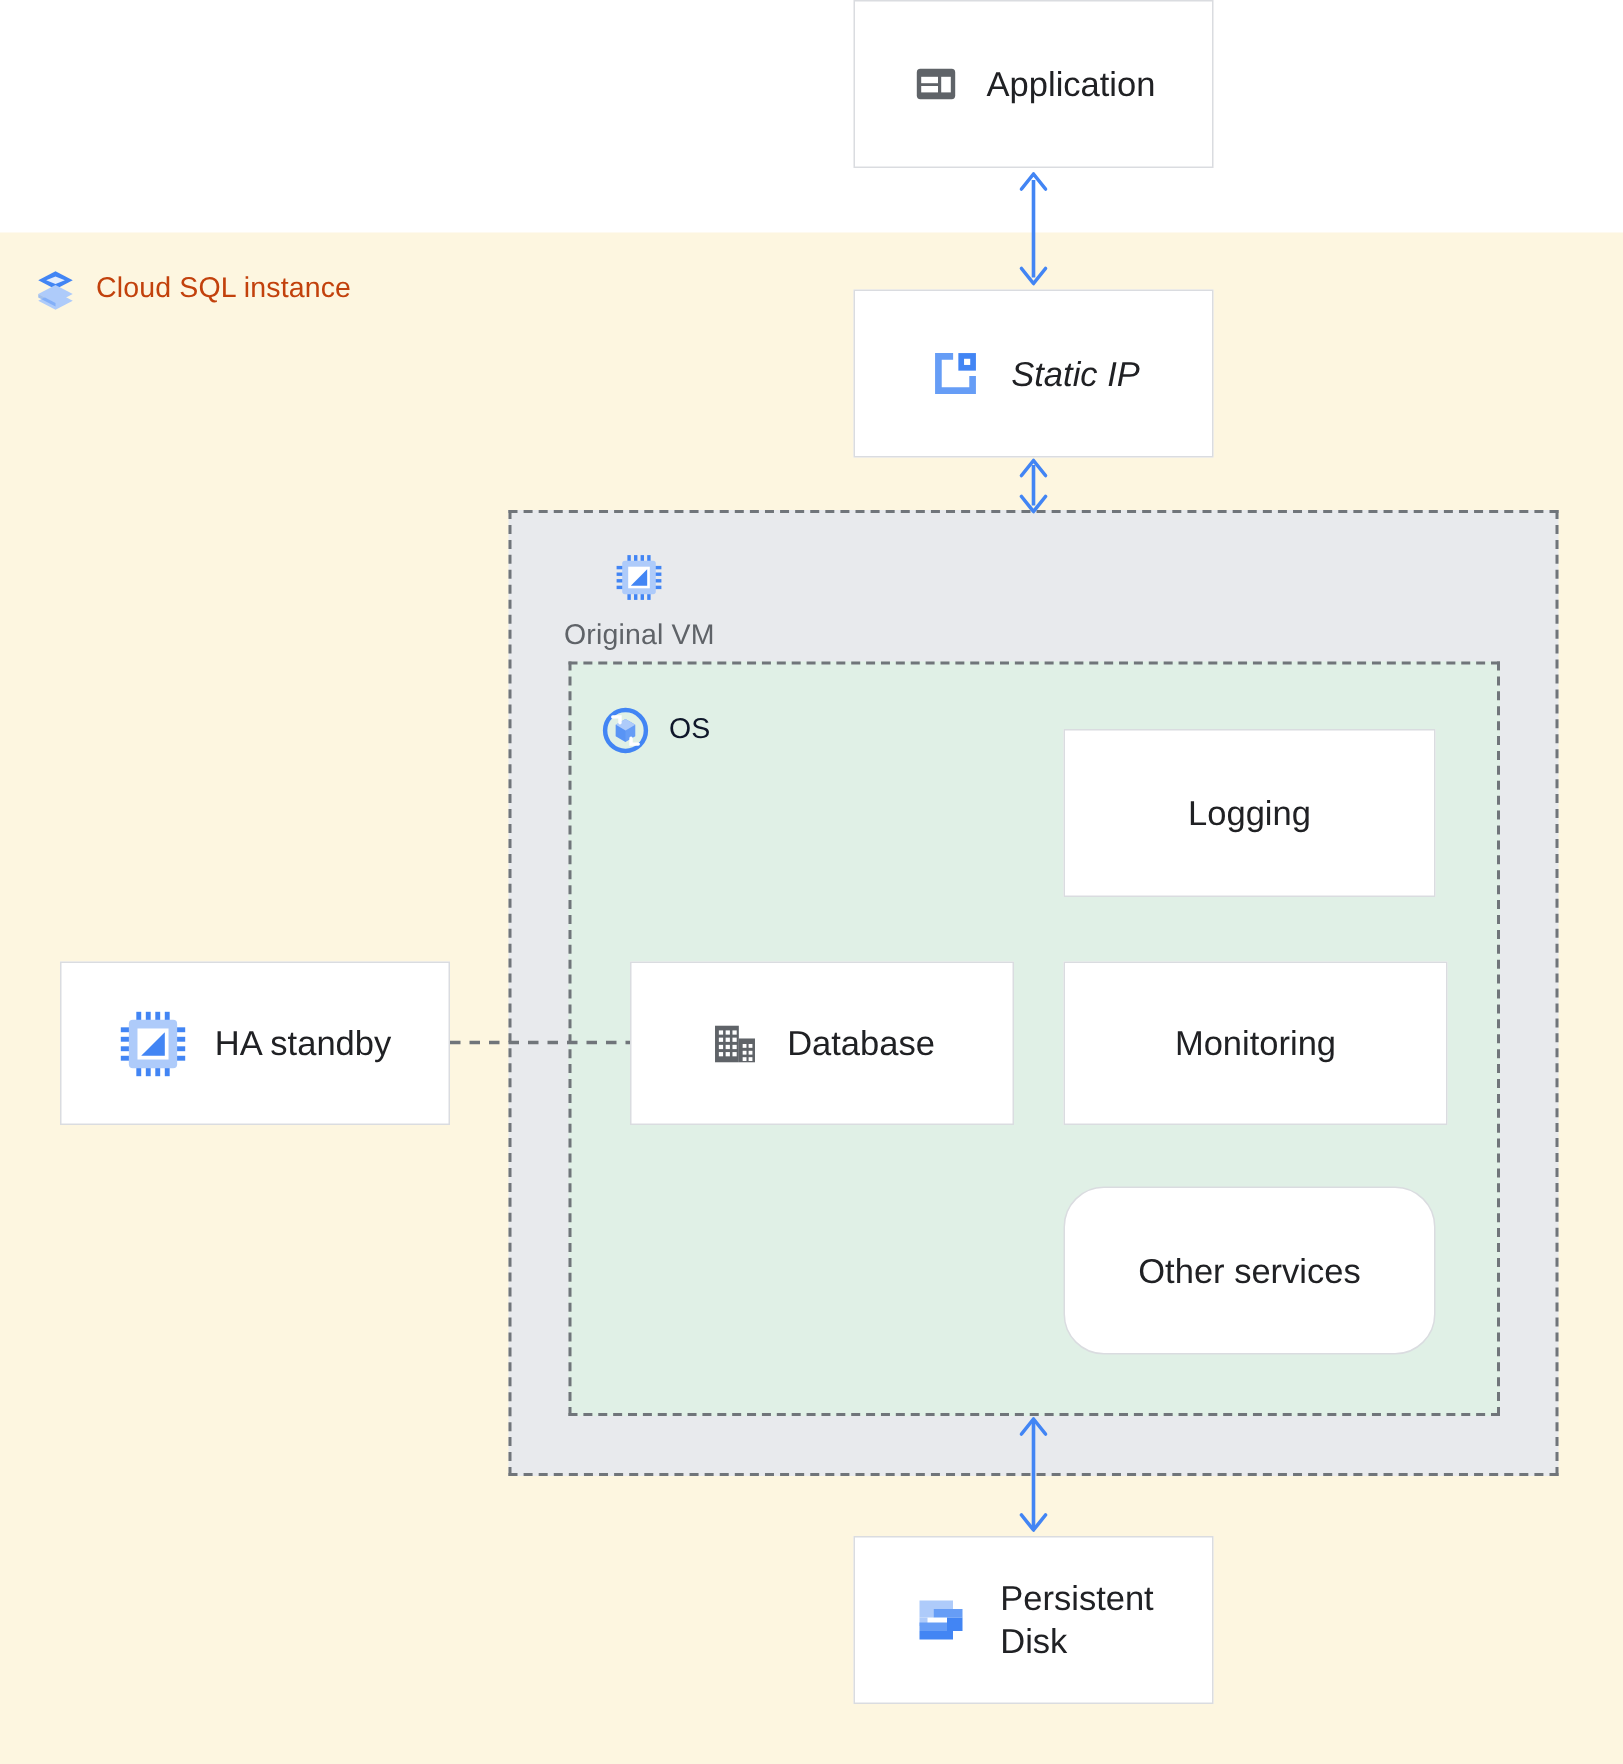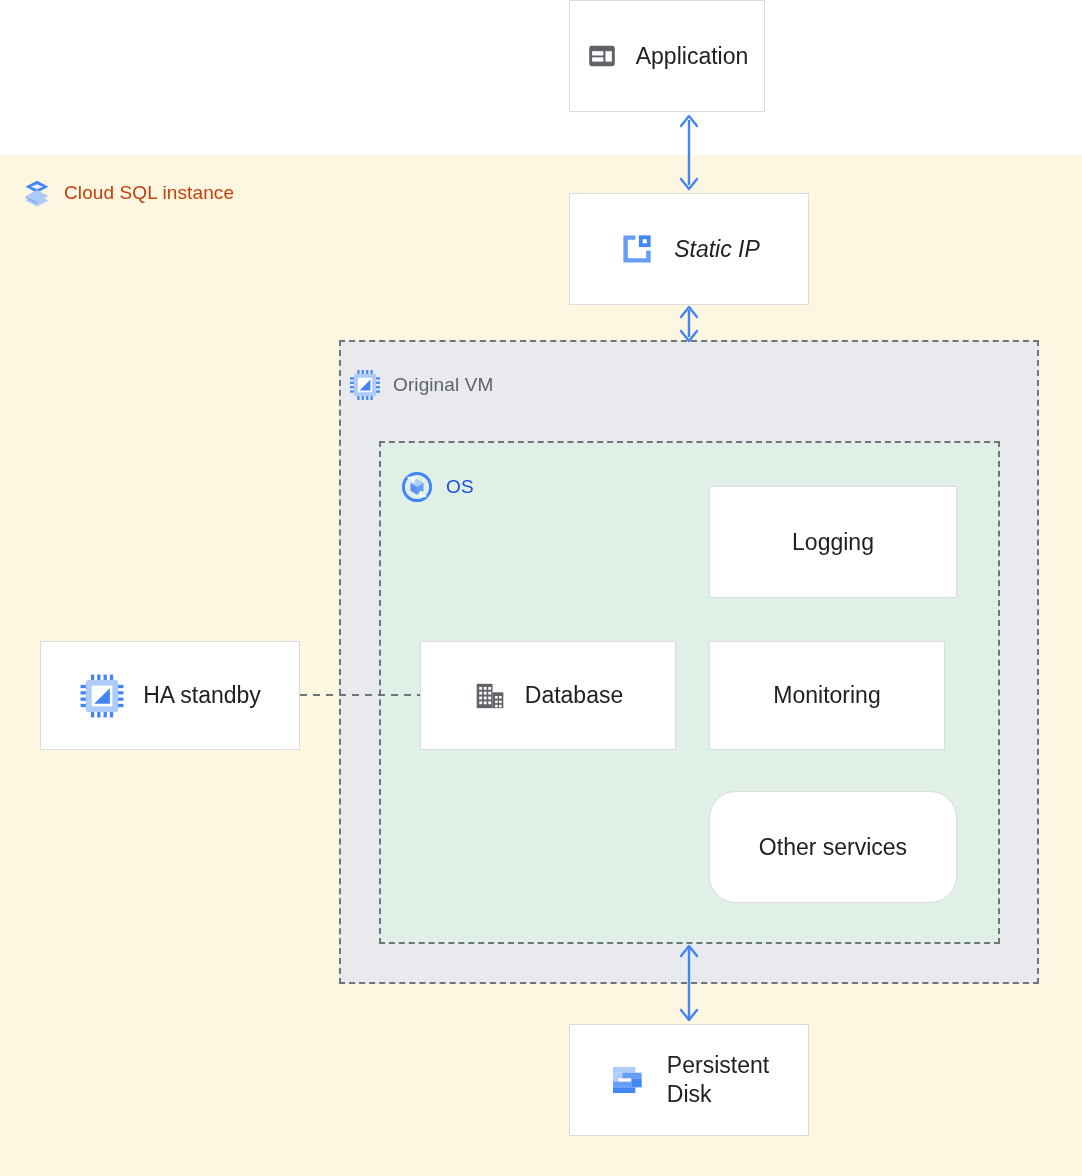--- a/index.html
+++ b/index.html
@@ -49,22 +49,23 @@
     position: absolute;
     left: 339px;
     top: 340px;
     width: 700px;
     height: 644px;
     background: #e8eaed;
     border: 2px dashed #70757a;
     box-sizing: border-box;
   }
   .vm-label {
-    left: 349px;
+    left: 376px;
     top: 369px;
+    flex-direction: column;
   }
   .vm-label .label-text {
     font-size: 19px;
     color: #5f6368;
   }
 
   
   .region-os {
     position: absolute;
     left: 379px;
@@ -74,21 +75,21 @@
     background: #e0f0e6;
     border: 2px dashed #70757a;
     box-sizing: border-box;
   }
   .os-label {
     left: 400px;
     top: 470px;
   }
   .os-label .label-text {
     font-size: 19px;
-    color: #1d4ed8;
+    color: #0f172a;
   }
 
   
   .node {
     position: absolute;
     background: #ffffff;
     border: 1px solid #dadce0;
     box-sizing: border-box;
     display: flex;
     align-items: center;
@@ -98,26 +99,26 @@
   .node .node-label {
     font-size: 23px;
     color: #202124;
     line-height: 1.25;
     white-space: pre-line;
   }
   .node.text-only {
     justify-content: center;
   }
 
-  #node-application { left: 569px; top: 0px;    width: 196px; height: 112px; }
+  #node-application { left: 569px; top: 0px;    width: 240px; height: 112px; }
   #node-staticip    { left: 569px; top: 193px;  width: 240px; height: 112px; font-style: italic; }
   #node-hastandby   { left: 40px;  top: 641px;  width: 260px; height: 109px; }
   #node-database    { left: 420px; top: 641px;  width: 256px; height: 109px; }
   #node-logging     { left: 709px; top: 486px;  width: 248px; height: 112px; }
-  #node-monitoring  { left: 709px; top: 641px;  width: 236px; height: 109px; }
+  #node-monitoring  { left: 709px; top: 641px;  width: 256px; height: 109px; }
   #node-other       { left: 709px; top: 791px;  width: 248px; height: 112px; border-radius: 27px; }
   #node-persistent  { left: 569px; top: 1024px; width: 240px; height: 112px; }
 
   #node-persistent .node-label { text-align: left; }
 
   
   .icon {
     display: inline-block;
     flex: 0 0 auto;
     line-height: 0;

